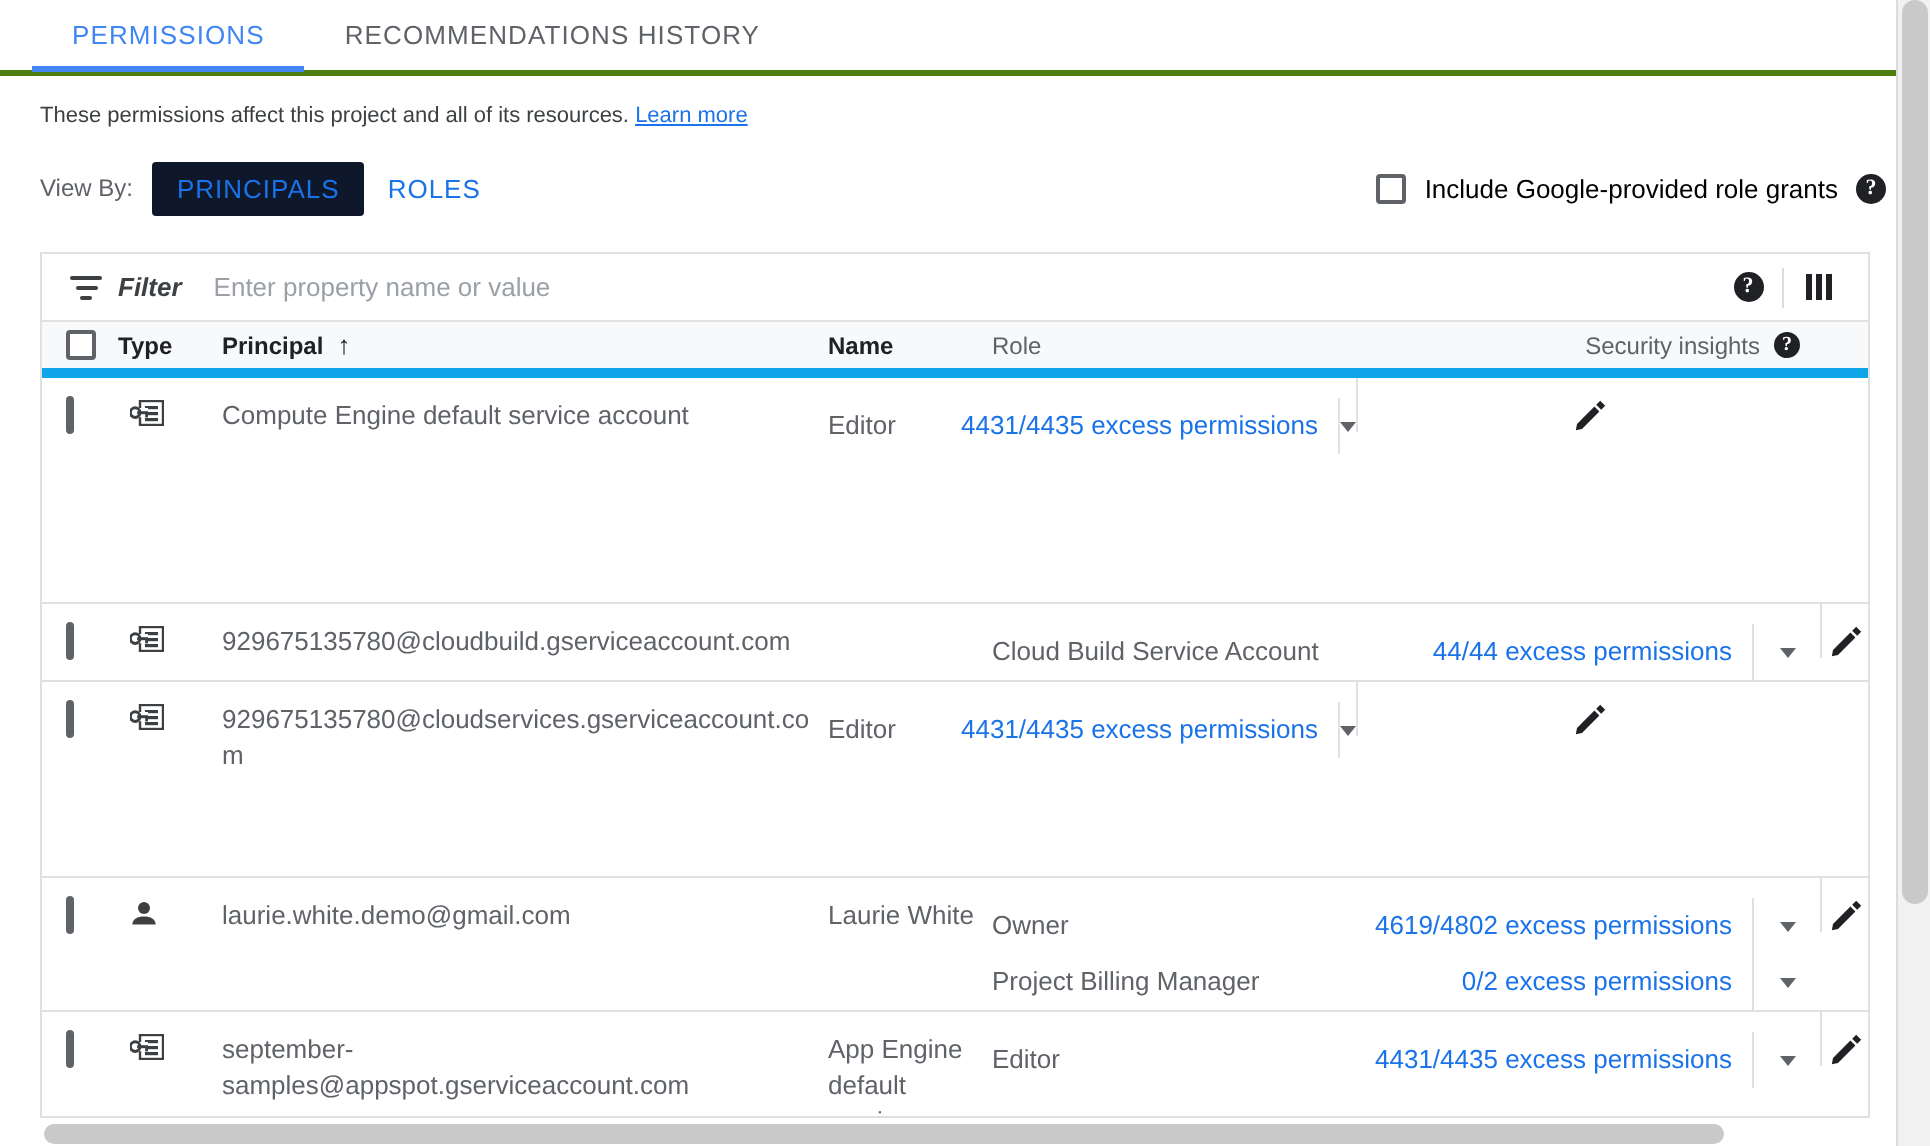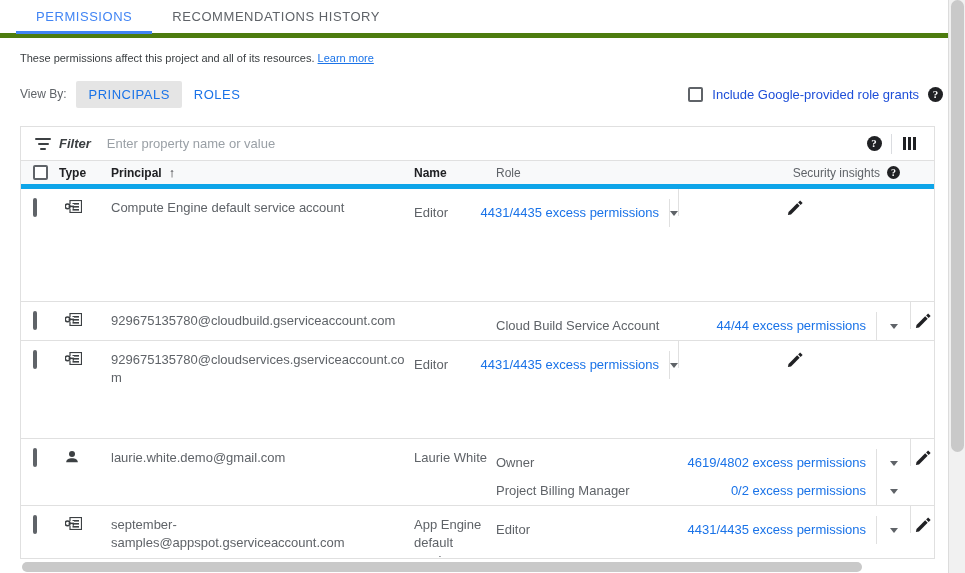--- a/index.html
+++ b/index.html
@@ -9,21 +9,21 @@
     overflow: hidden;
     background: #ffffff;
     font-family: "Liberation Sans", sans-serif;
     -webkit-font-smoothing: antialiased;
   }
 
   
   .tabbar {
     position: relative;
     height: 38px;
-    border-bottom: 5px solid #4d7c0f;
+    border-bottom: 3px solid #4d7c0f;
     display: flex;
     align-items: stretch;
     padding-left: 16px;
   }
   .tab {
     display: flex;
     align-items: center;
     font-size: 13px;
     letter-spacing: .55px;
     color: #5f6368;
@@ -69,40 +69,40 @@
   }
   .seg {
     font-size: 13px;
     letter-spacing: .5px;
     color: #1a73e8;
     padding: 6px 12px;
     cursor: pointer;
     border-radius: 2px;
     white-space: nowrap;
   }
-  .seg.sel { background: #e5e5e5; }
+  .seg.sel { background: #0f172a; }
   .spacer { flex: 1; }
 
   .gpchk {
     display: flex;
     align-items: center;
     gap: 9px;
   }
   .cbox {
     width: 15px; height: 15px;
     border: 2px solid #5f6368;
     border-radius: 2px;
     background: #fff;
     display: inline-block;
     cursor: pointer;
     flex: 0 0 auto;
   }
   .gpchk-label {
     font-size: 13px;
-    color: #1d4ed8;
+    color: #000000;
     white-space: nowrap;
   }
   .qmark {
     width: 15px; height: 15px;
     border-radius: 50%;
     background: #202124;
     color: #fff;
     font-size: 11px;
     font-weight: bold;
     line-height: 15px;

